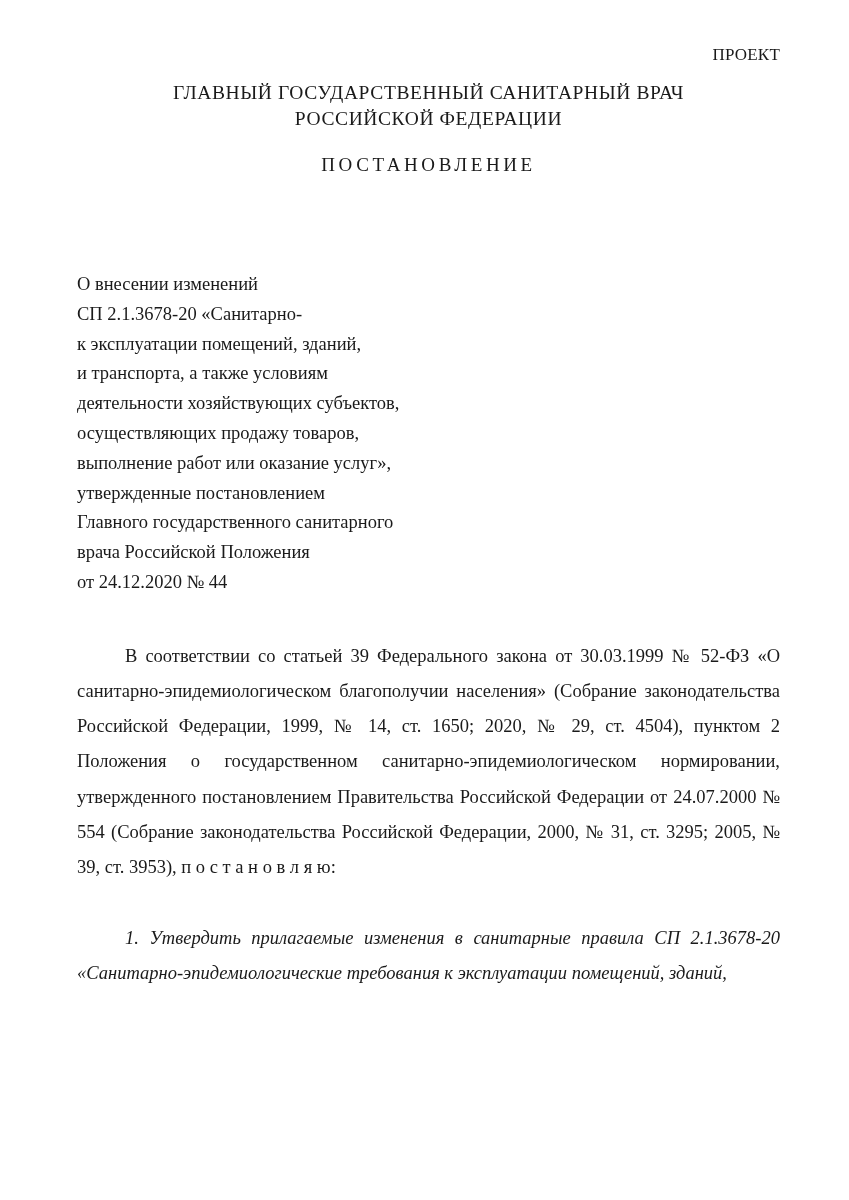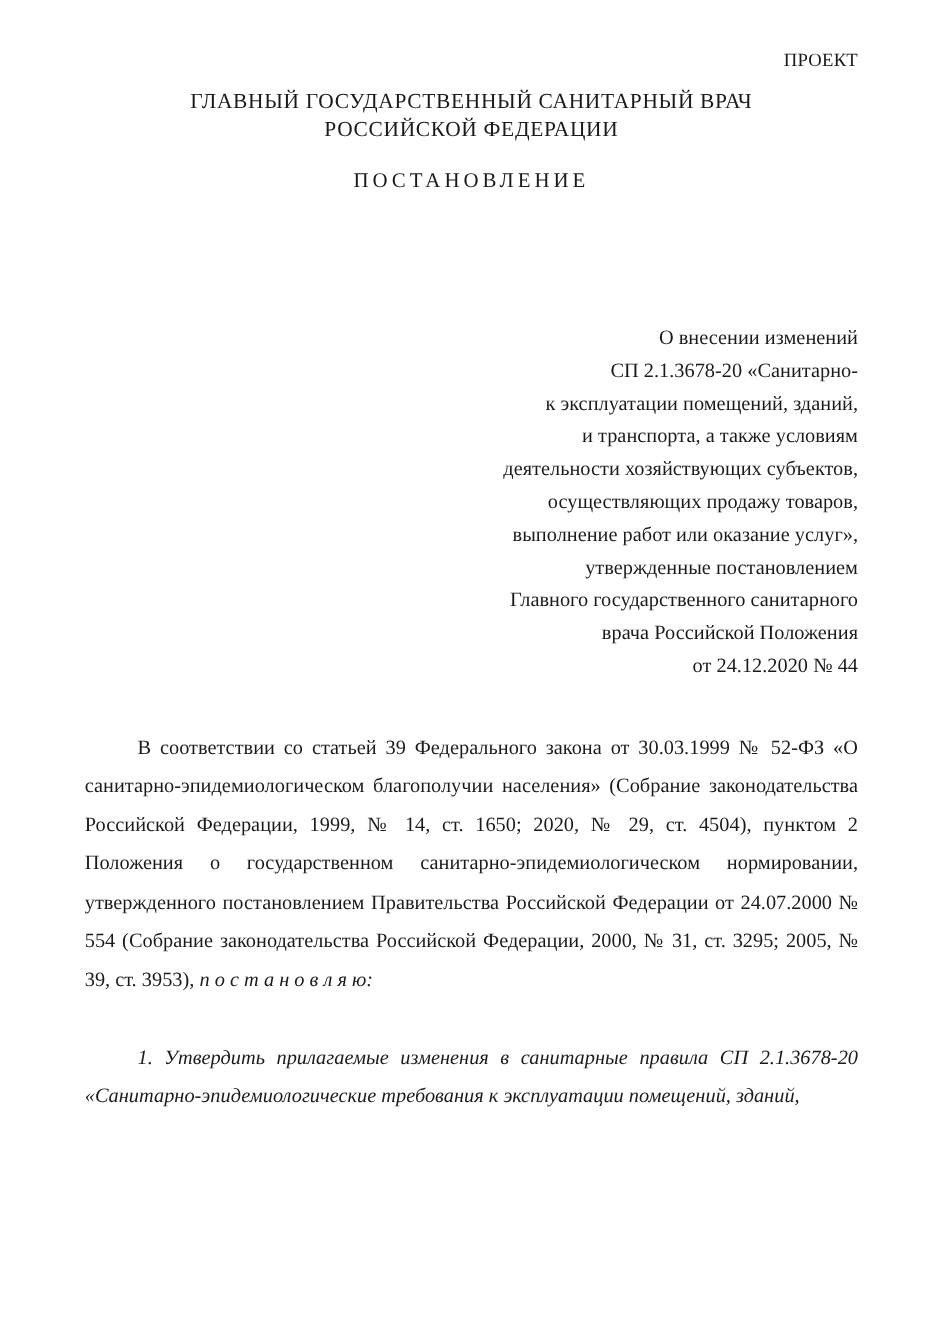--- a/index.html
+++ b/index.html
@@ -51,24 +51,24 @@
     white-space: nowrap;
   }
   .doc-header .hline-decree {
     margin-top: 20px;
     letter-spacing: 3.6px;
     font-size: 19px;
   }
 
   
   .subject-block {
-    margin-top: 116px;
+    margin-top: 92px;
     font-size: 18.5px;
     line-height: 29.8px;
-    text-align: right;
+    text-align: left;
   }
   .subject-block .sline {
     display: block;
     white-space: nowrap;
   }
 
   
   .body-para {
     font-size: 18.5px;
     line-height: 35.2px;
@@ -77,21 +77,21 @@
     text-indent: 48px;
     hyphens: none;
   }
   .body-para.first {
     margin-top: 41px;
   }
   .body-para.second {
     margin-top: 36px;
     font-style: italic;
   }
-  .nowrap { white-space: nowrap; font-style: italic; }
+  .nowrap { white-space: nowrap; }
 </style>
 </head>
 <body>
 
 <div class="page">
   <div class="content">
 
     <div class="stamp-row">
       <span>ПРОЕКТ</span>
     </div>

